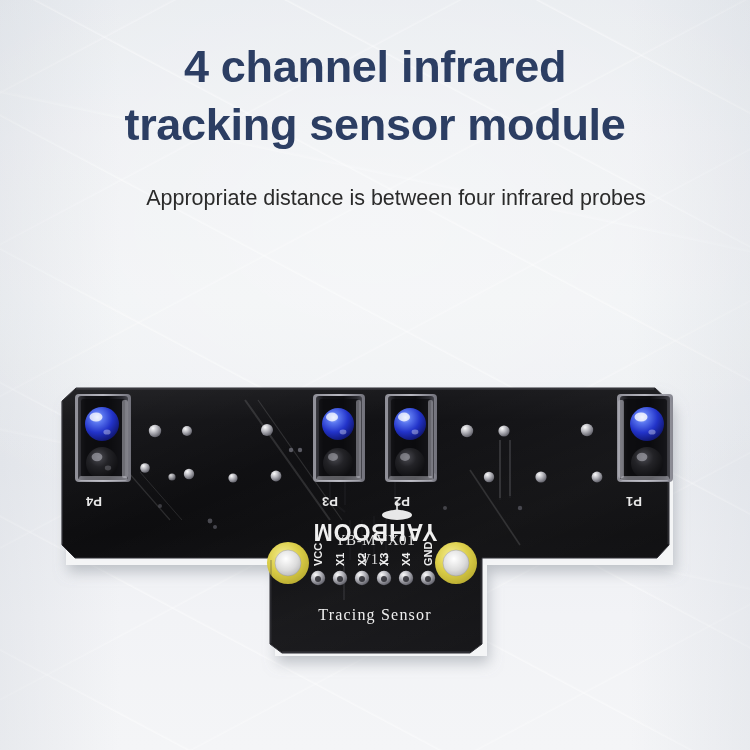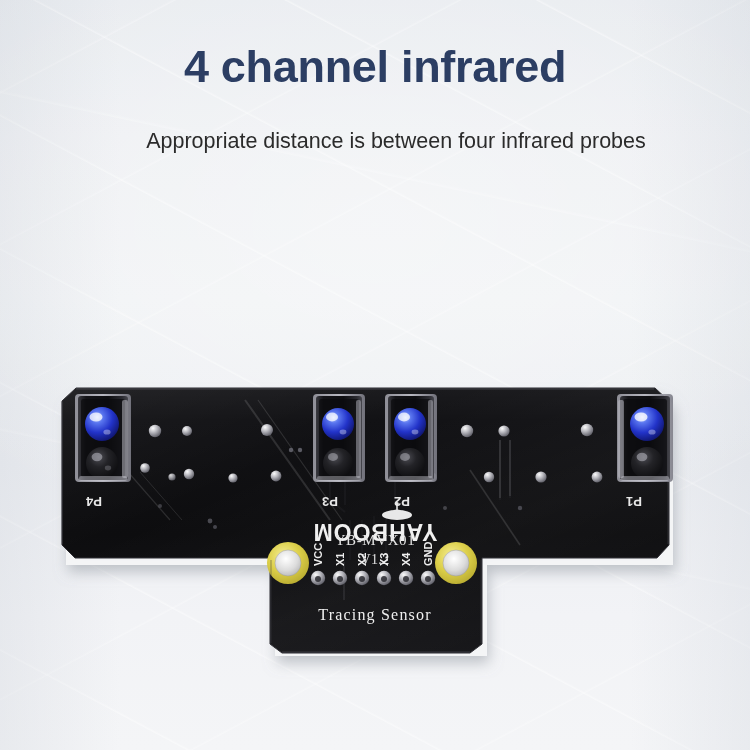--- a/index.html
+++ b/index.html
@@ -115,20 +115,21 @@
 
   <div class="bg-base"></div>
   <div class="bg-diag-a"></div>
   <div class="bg-diag-b"></div>
   <div class="bg-diag-c"></div>
   <div class="bg-vig"></div>
 
   <div class="textblock">
     <h1 class="title">
       <span class="l1">4 channel infrared</span>
+      <span class="l2">tracking sensor module</span>
     </h1>
     <p class="subtitle">
       <span>Appropriate distance is between four infrared probes</span>
     </p>
   </div>
 
   <div id="board-wrap">
   <svg class="board" width="750" height="750" viewBox="0 0 750 750" xmlns="http://www.w3.org/2000/svg">
     <defs>
       <linearGradient id="pcbFace" x1="0" y1="0" x2="0" y2="1">

